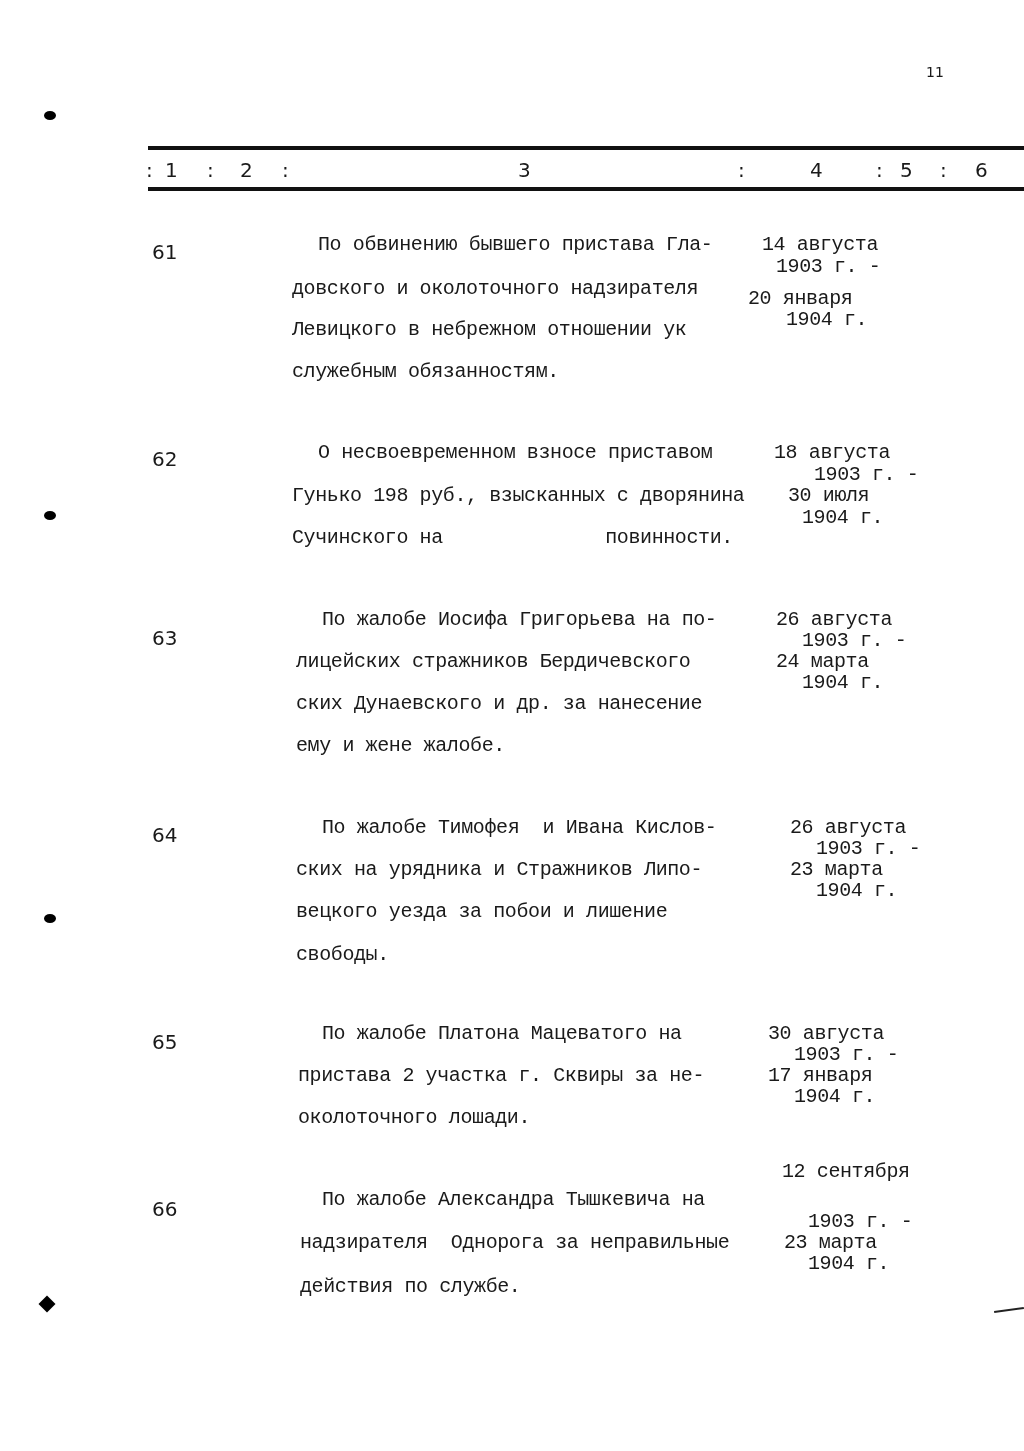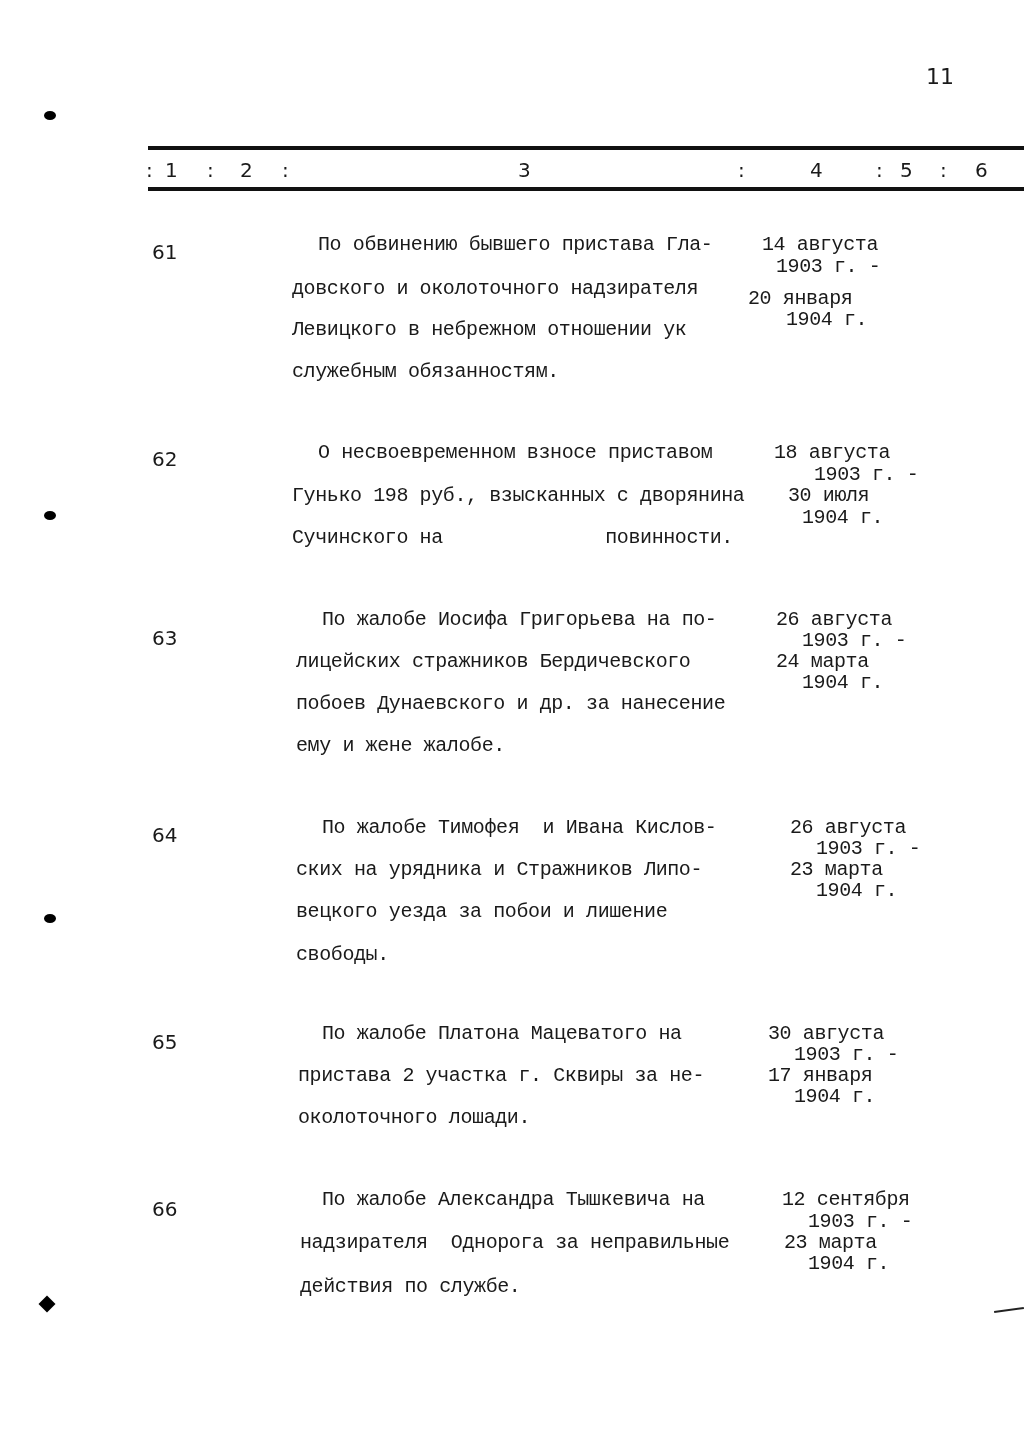--- a/index.html
+++ b/index.html
@@ -1,20 +1,20 @@
 <!DOCTYPE html>
 <html><head>
   <meta charset="utf-8">
   <style>
     html, body { margin: 0; padding: 0; }
     body {
       width: 1024px; height: 1451px; background: #ffffff; position: relative; overflow: hidden;
       font-family: "Liberation Mono", "DejaVu Sans Mono", monospace; color: #1a1a1a;
     }
-    .page-number { position: absolute; left: 926px; top: 64px; font-family: "DejaVu Sans", sans-serif; font-size: 22px; }
+    .page-number { position: absolute; left: 926px; top: 64px; font-family: "DejaVu Sans", sans-serif; font-size: 14px; }
     .rule { position: absolute; left: 148px; right: 0; background: #111; }
     .rule.top { top: 146px; height: 4px; }
     .rule.bottom { top: 187px; height: 4px; }
     .col-head { position: absolute; top: 158px; font-family: "DejaVu Sans", sans-serif; font-size: 20px; }
     .punch { position: absolute; width: 12px; height: 9px; background: #000; border-radius: 50%; }
     .punch.diamond { width: 12px; height: 12px; border-radius: 0; transform: rotate(45deg); }
     .stray { position: absolute; right: 0; top: 1309px; width: 30px; height: 2px; background: #222; transform: rotate(-8deg); }
     .entry-num { position: absolute; left: 152px; font-family: "DejaVu Sans", sans-serif; font-size: 20px; }
     .line { position: absolute; font-size: 20px; white-space: pre; letter-spacing: -0.4px; font-family: Liberation Mono, monospace; }
     .date { position: absolute; font-size: 20px; white-space: pre; letter-spacing: -0.4px; }
@@ -67,21 +67,21 @@
   <div class="date" style="left:774px;top:441px">18 августа</div>
   <div class="date" style="left:814px;top:463px">1903 г. -</div>
   <div class="date" style="left:788px;top:484px">30 июля</div>
   <div class="date" style="left:802px;top:506px">1904 г.</div>
 </section>
 
 <section>
   <div class="entry-num" style="top:626px">63</div>
   <div class="line" style="left:322px;top:608px">По жалобе Иосифа Григорьева на по-</div>
   <div class="line" style="left:296px;top:650px">лицейских стражников Бердичевского</div>
-  <div class="line" style="left:296px;top:692px">побоев Дунаевского и др. за нанесение</div>
+  <div class="line" style="left:296px;top:692px">ских Дунаевского и др. за нанесение</div>
   <div class="line" style="left:296px;top:734px">ему и жене жалобе.</div>
   <div class="date" style="left:776px;top:608px">26 августа</div>
   <div class="date" style="left:802px;top:629px">1903 г. -</div>
   <div class="date" style="left:776px;top:650px">24 марта</div>
   <div class="date" style="left:802px;top:671px">1904 г.</div>
 </section>
 
 <section>
   <div class="entry-num" style="top:823px">64</div>
   <div class="line" style="left:322px;top:816px">По жалобе Тимофея  и Ивана Кислов-</div>
@@ -103,17 +103,17 @@
   <div class="date" style="left:794px;top:1043px">1903 г. -</div>
   <div class="date" style="left:768px;top:1064px">17 января</div>
   <div class="date" style="left:794px;top:1085px">1904 г.</div>
 </section>
 
 <section>
   <div class="entry-num" style="top:1197px">66</div>
   <div class="line" style="left:322px;top:1188px">По жалобе Александра Тышкевича на</div>
   <div class="line" style="left:300px;top:1231px">надзирателя  Однорога за неправильные</div>
   <div class="line" style="left:300px;top:1275px">действия по службе.</div>
-  <div class="date" style="left:782px;top:1188px">12 сентября</div>
+  <div class="date" style="left:782px;top:1160px">12 сентября</div>
   <div class="date" style="left:808px;top:1210px">1903 г. -</div>
   <div class="date" style="left:784px;top:1231px">23 марта</div>
   <div class="date" style="left:808px;top:1252px">1904 г.</div>
 </section>
 
 </body></html>

